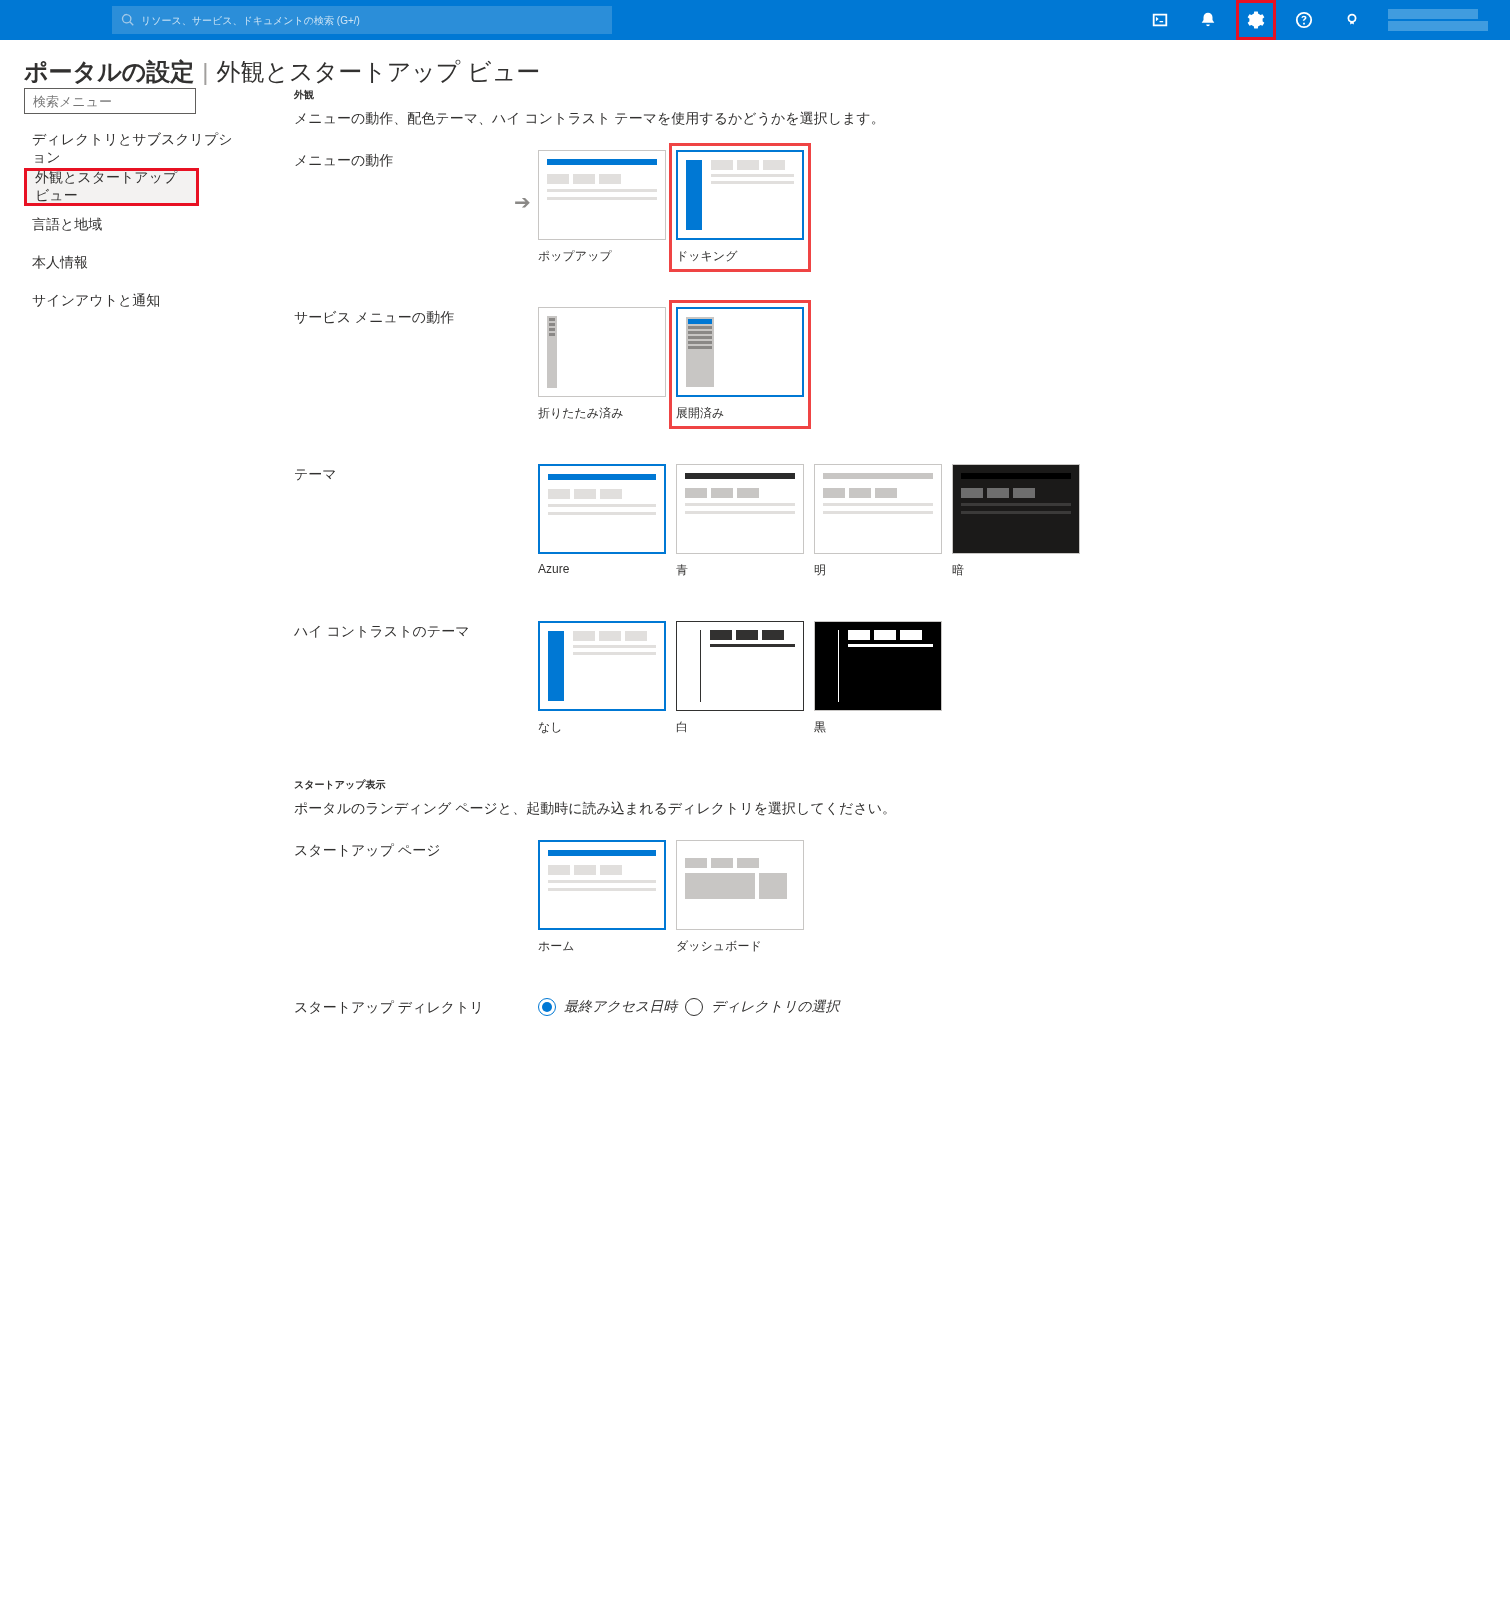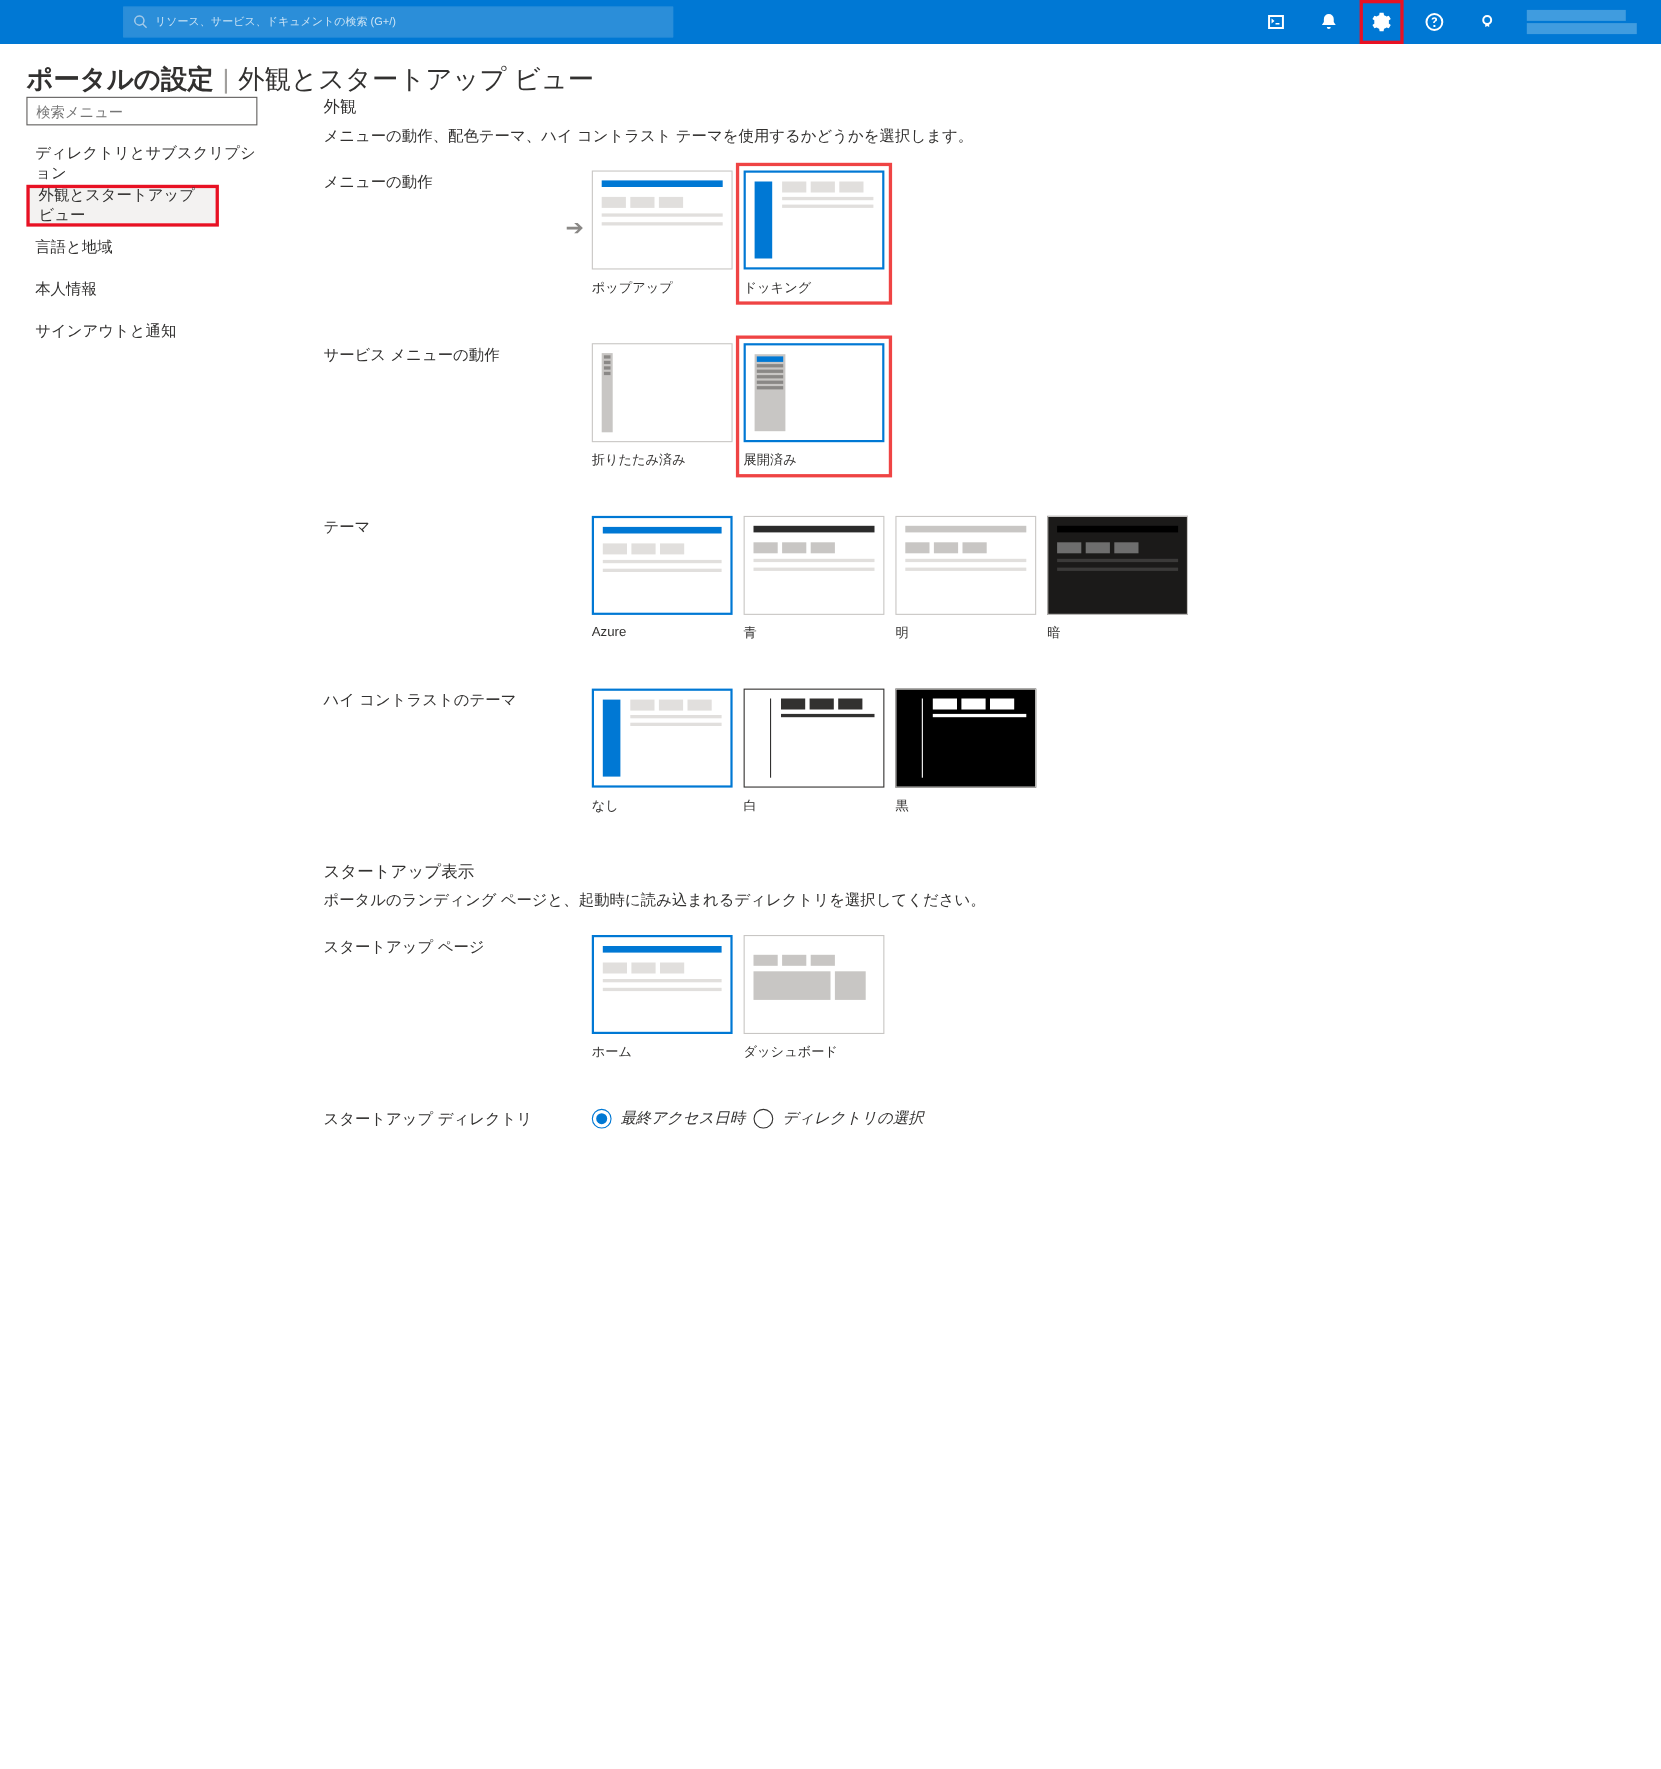--- a/index.html
+++ b/index.html
@@ -20,27 +20,27 @@
 .user-blur .line2 { height: 10px; width: 100px; background: #80c0ea; opacity: .5; }
 
 
 .page { padding: 16px 24px; }
 .page-title { font-size: 24px; font-weight: 600; }
 .page-title .sep { color: #a19f9d; margin: 0 8px; font-weight: 400; }
 .page-title .sub { font-weight: 400; font-size: 24px; }
 
 .layout { display: flex; gap: 40px; }
 .sidebar { width: 230px; flex-shrink: 0; }
-.side-search { width: 210px; height: 26px; border: 1px solid #605e5c; padding: 0 8px; font-size: 13px; color: #605e5c; margin-bottom: 16px; }
+.side-search { width: 172px; height: 26px; border: 1px solid #605e5c; padding: 0 8px; font-size: 13px; color: #605e5c; margin-bottom: 16px; }
 .side-item { height: 38px; display: flex; align-items: center; padding: 0 8px; font-size: 14px; cursor: pointer; }
 .side-item.active { background: #f3f2f1; }
 .side-item.red-box { border: 3px solid #e81123; width: 175px; }
 
 .content { flex: 1; }
-.section-head { font-size: 15px; font-weight: 400; margin-bottom: 8px; }
+.section-head { font-size: 10px; font-weight: 700; margin-bottom: 8px; }
 .section-desc { font-size: 14px; color: #323130; margin-bottom: 22px; }
 .row { display: flex; margin-bottom: 42px; }
 .row-label { width: 244px; font-size: 14px; padding-top: 2px; }
 .options { display: flex; gap: 10px; flex-wrap: wrap; }
 
 .card-wrap { display: flex; flex-direction: column; gap: 8px; }
 .card { border: 1px solid #c8c6c4; width: 128px; height: 90px; background: #fff; cursor: pointer; position: relative; overflow: hidden; }
 .card.selected { border: 2px solid #0078d4; }
 .card-label { font-size: 12px; }
 .red-wrap { border: 3px solid #ef4444; padding: 4px; margin: -7px; }

